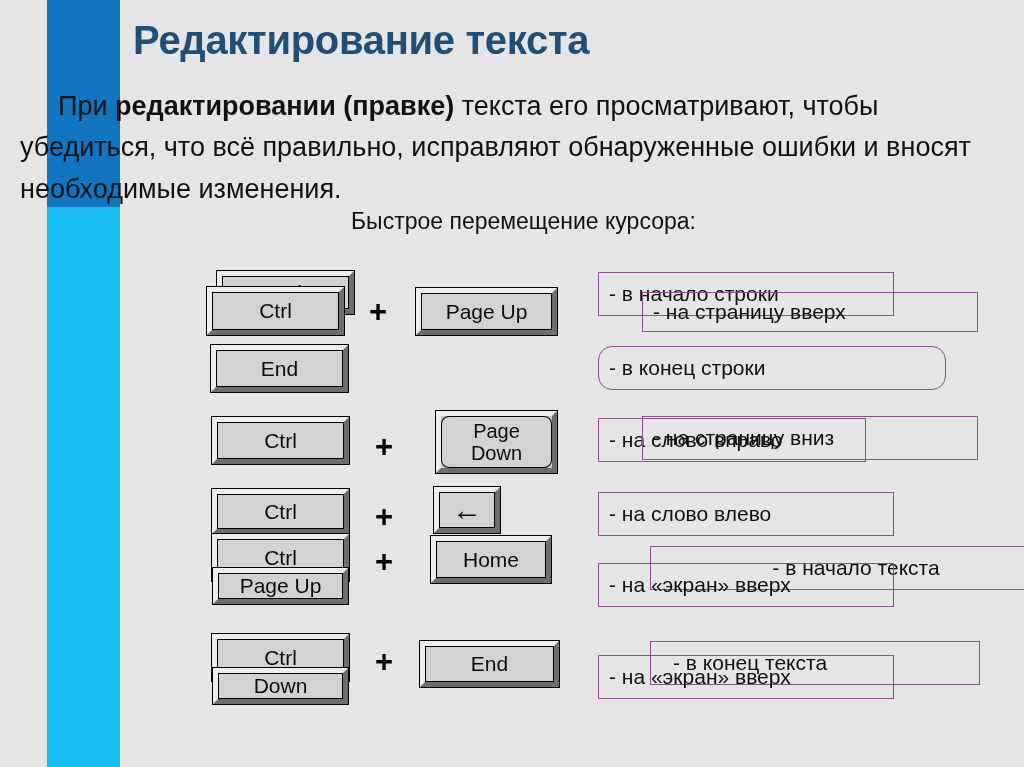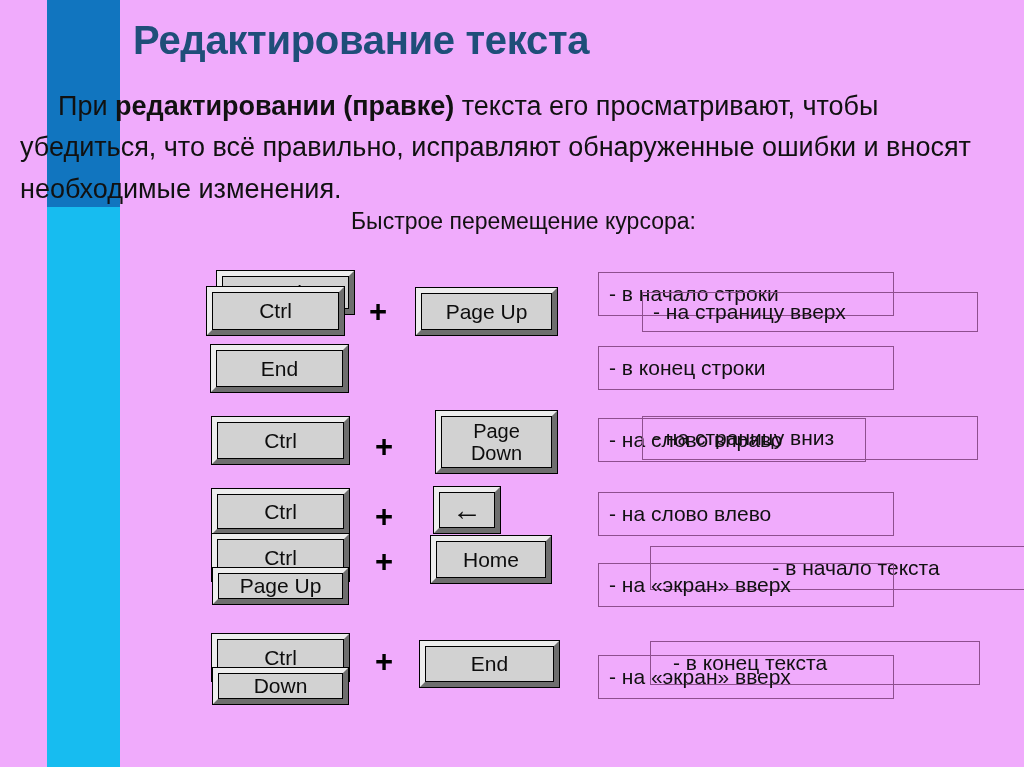--- a/index.html
+++ b/index.html
@@ -3,21 +3,21 @@
 <meta charset="utf-8">
 <style>
   html,body{margin:0;padding:0;}
   body{
     width:1024px;height:767px;
     background:#ffffff;
     font-family:"Liberation Sans","DejaVu Sans",sans-serif;
     overflow:hidden;
     position:relative;
   }
-  #slide{position:absolute;left:0;top:0;width:1024px;height:767px;background:#f0abfc;overflow:hidden;}
+  #slide{position:absolute;left:0;top:0;width:1024px;height:767px;background:#e5e5e5;overflow:hidden;}
 
   
   .bar{position:absolute;left:47px;width:73px;}
   .bar-top{top:0;height:207px;background:#1175BF;}
   .bar-bottom{top:207px;height:560px;background:#17BCF0;}
 
   
   #title{
     position:absolute;left:133px;top:19px;width:860px;
     font-size:40px;font-weight:bold;color:#1F4E79;
@@ -56,21 +56,21 @@
     text-align:center;
   }
   .key .cap{
     background:#D2D2D2;
     width:100%;height:100%;
     display:flex;align-items:center;justify-content:center;
     font-size:21px;color:#0d0d0d;line-height:1.12;
     box-shadow:inset 0 0 0 1px #000;
     box-sizing:border-box;
   }
-  .key.two-line .cap{font-size:20px;}
+  .key.two-line .cap{font-size:20px;border-radius:8px;}
   .key .cap .arrow{font-size:30px;line-height:1;font-weight:bold;}
 
   
   .plus{
     position:absolute;font-size:31px;font-weight:bold;color:#000;
     line-height:1;
   }
 
   
   .desc{
@@ -160,21 +160,21 @@
     <div class="cap">End</div>
   </div>
 
   <div class="desc" style="left:598px;top:272px;width:296px;height:44px;">
     <span>- в начало строки</span>
   </div>
   <div class="desc" style="left:642px;top:292px;width:336px;height:40px;">
     <span>- на страницу вверх</span>
   </div>
 
-  <div class="desc" style="left:598px;top:346px;width:296px;height:44px;">
+  <div class="desc" style="left:598px;top:346px;width:348px;height:44px;border-radius:14px;">
     <span>- в конец строки</span>
   </div>
 
   <div class="desc" style="left:598px;top:418px;width:268px;height:44px;">
     <span>- на слово вправо</span>
   </div>
   <div class="desc" style="left:642px;top:416px;width:336px;height:44px;">
     <span>- на страницу вниз</span>
   </div>
 

